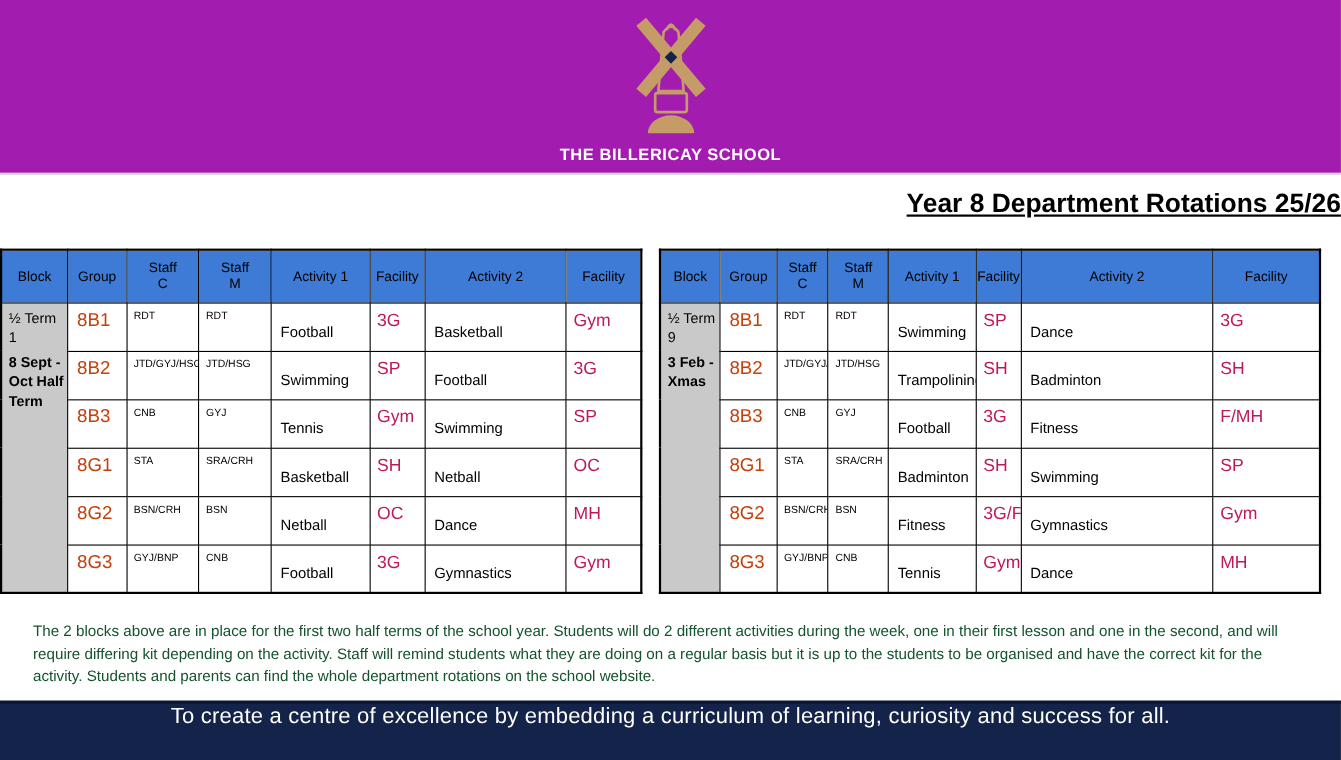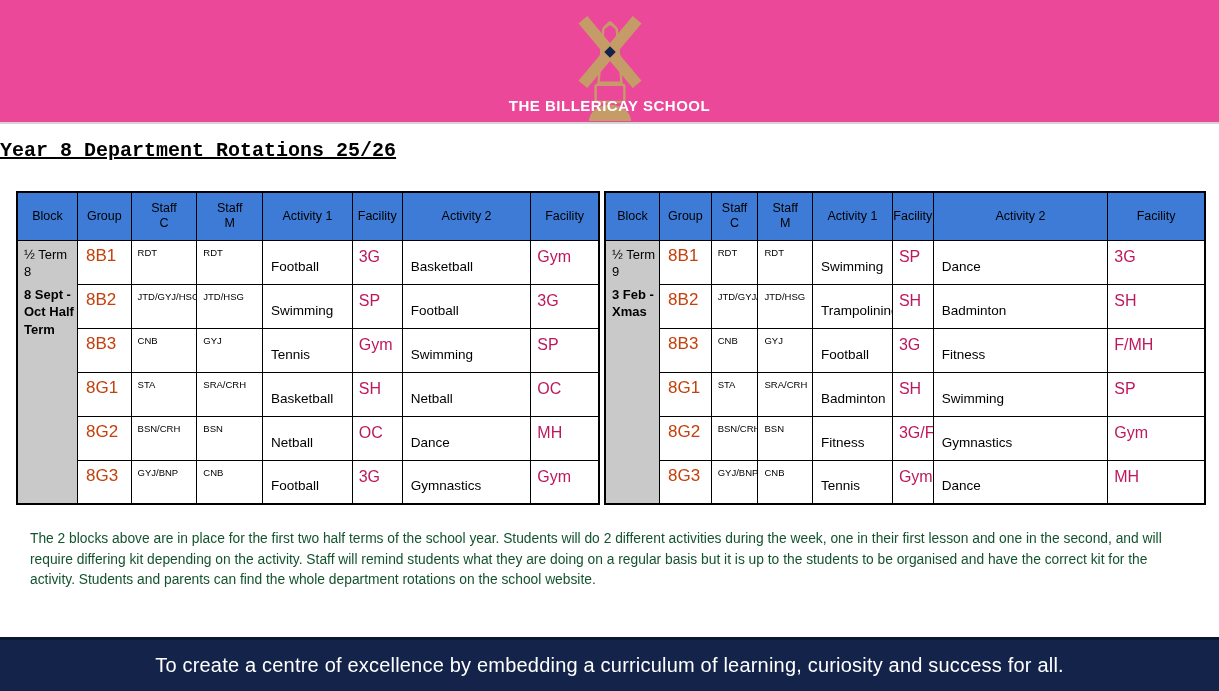--- a/index.html
+++ b/index.html
@@ -1,32 +1,32 @@
 <!DOCTYPE html>
 <html><head>
 <meta charset="utf-8">
 <style>
   * { box-sizing: border-box; margin: 0; padding: 0; }
   html,body { width:1219px; height:691px; }
   body { font-family: "Liberation Sans", sans-serif; background:#ffffff; }
   .page { position:relative; width:1219px; height:691px; overflow:hidden; background:#fff; }
 
   
-  .banner { position:relative; height:122px; background:#ec4899; }
+  .banner { position:relative; height:157px; background:#a21caf; }
   .banner-divider { height:2px; background:#d4d4d8; }
   .logo { position:absolute; left:50%; top:8px; transform:translateX(-50%); }
   .school-name { position:absolute; bottom:8px; width:100%; text-align:center;
                  color:#ffffff; font-weight:bold; font-size:15px; letter-spacing:.5px; }
 
   
-  .title { margin-top:13px; height:27px; line-height:27px; text-align:left;
-           font-size:20px; font-weight:bold; text-decoration:underline; color:#000;font-family:Liberation Mono, monospace; }
-
-  
-  .tables-wrap { display:flex; gap:4px; margin:27px 0 0 16px; }
+  .title { margin-top:13px; height:27px; line-height:27px; text-align:right;
+           font-size:24px; font-weight:bold; text-decoration:underline; color:#000; }
+
+  
+  .tables-wrap { display:flex; gap:15px; margin:27px 0 0 0; }
   table.rota-table { border-collapse:collapse; table-layout:fixed; border:2px solid #000; background:#fff; }
   .table-0 { width:584px; }
   .table-1 { width:602px; }
   .rota-table th, .rota-table td { border:1px solid #000; overflow:hidden; }
   .rota-table thead tr { height:48px; }
   .rota-table tbody tr { height:44px; }
   .rota-table th { background:#3e7bd7; font-size:12.5px; font-weight:normal;
                    text-align:center; vertical-align:middle; color:#000; line-height:1.2; }
 
   .table-0 col:nth-child(1){width:10.4%} .table-0 col:nth-child(2){width:9.2%}
@@ -45,21 +45,21 @@
   .group-cell   { font-size:17px;  vertical-align:top;    padding:5px 0 0 8px; color:#c2410c; }
   .staff-cell   { font-size:9.5px; vertical-align:top;    padding:6px 2px 0 6px; line-height:1.35; color:#000; }
   .activity-cell{ font-size:13.5px;vertical-align:middle; padding:8px 0 0 8px; color:#000; }
   .facility-cell{ font-size:16px;  vertical-align:top;    padding:6px 2px 0 6px; line-height:1.3; color:#be185d; }
 
   
   .description { margin:24px 30px 0 30px; font-size:13.8px; line-height:1.5; color:#14532d; }
 
   
   .footer { position:absolute; left:0; right:0; bottom:0; height:54px; background:#13234a;
-            border-top:3px solid #0c1832; display:flex; align-items:center; justify-content:center; }
+            border-top:3px solid #0c1832; display:flex; align-items:flex-start; justify-content:center; }
   .footer-text { color:#ffffff; font-size:20px; letter-spacing:.2px; }
 </style>
 </head>
 <body>
 
 <div class="page">
 
   <div class="banner">
     <div class="logo">
       <svg width="96" height="116" viewBox="0 0 100 121" xmlns="http://www.w3.org/2000/svg">
@@ -106,21 +106,21 @@
             <th>Staff<br>M</th>
             <th>Activity 1</th>
             <th>Facility</th>
             <th>Activity 2</th>
             <th>Facility</th>
           </tr>
         </thead>
         <tbody>
           <tr>
             <td rowspan="6" class="block-cell">
-              <div class="block-term">½ Term 8</div>
+              <div class="block-term">½ Term 1</div>
               <div class="block-dates">8 Sept - Oct Half Term</div>
             </td>
             <td class="group-cell">8B1</td>
             <td class="staff-cell">RDT</td>
             <td class="staff-cell">RDT</td>
             <td class="activity-cell">Football</td>
             <td class="facility-cell">3G</td>
             <td class="activity-cell">Basketball</td>
             <td class="facility-cell">Gym</td>
           </tr>

